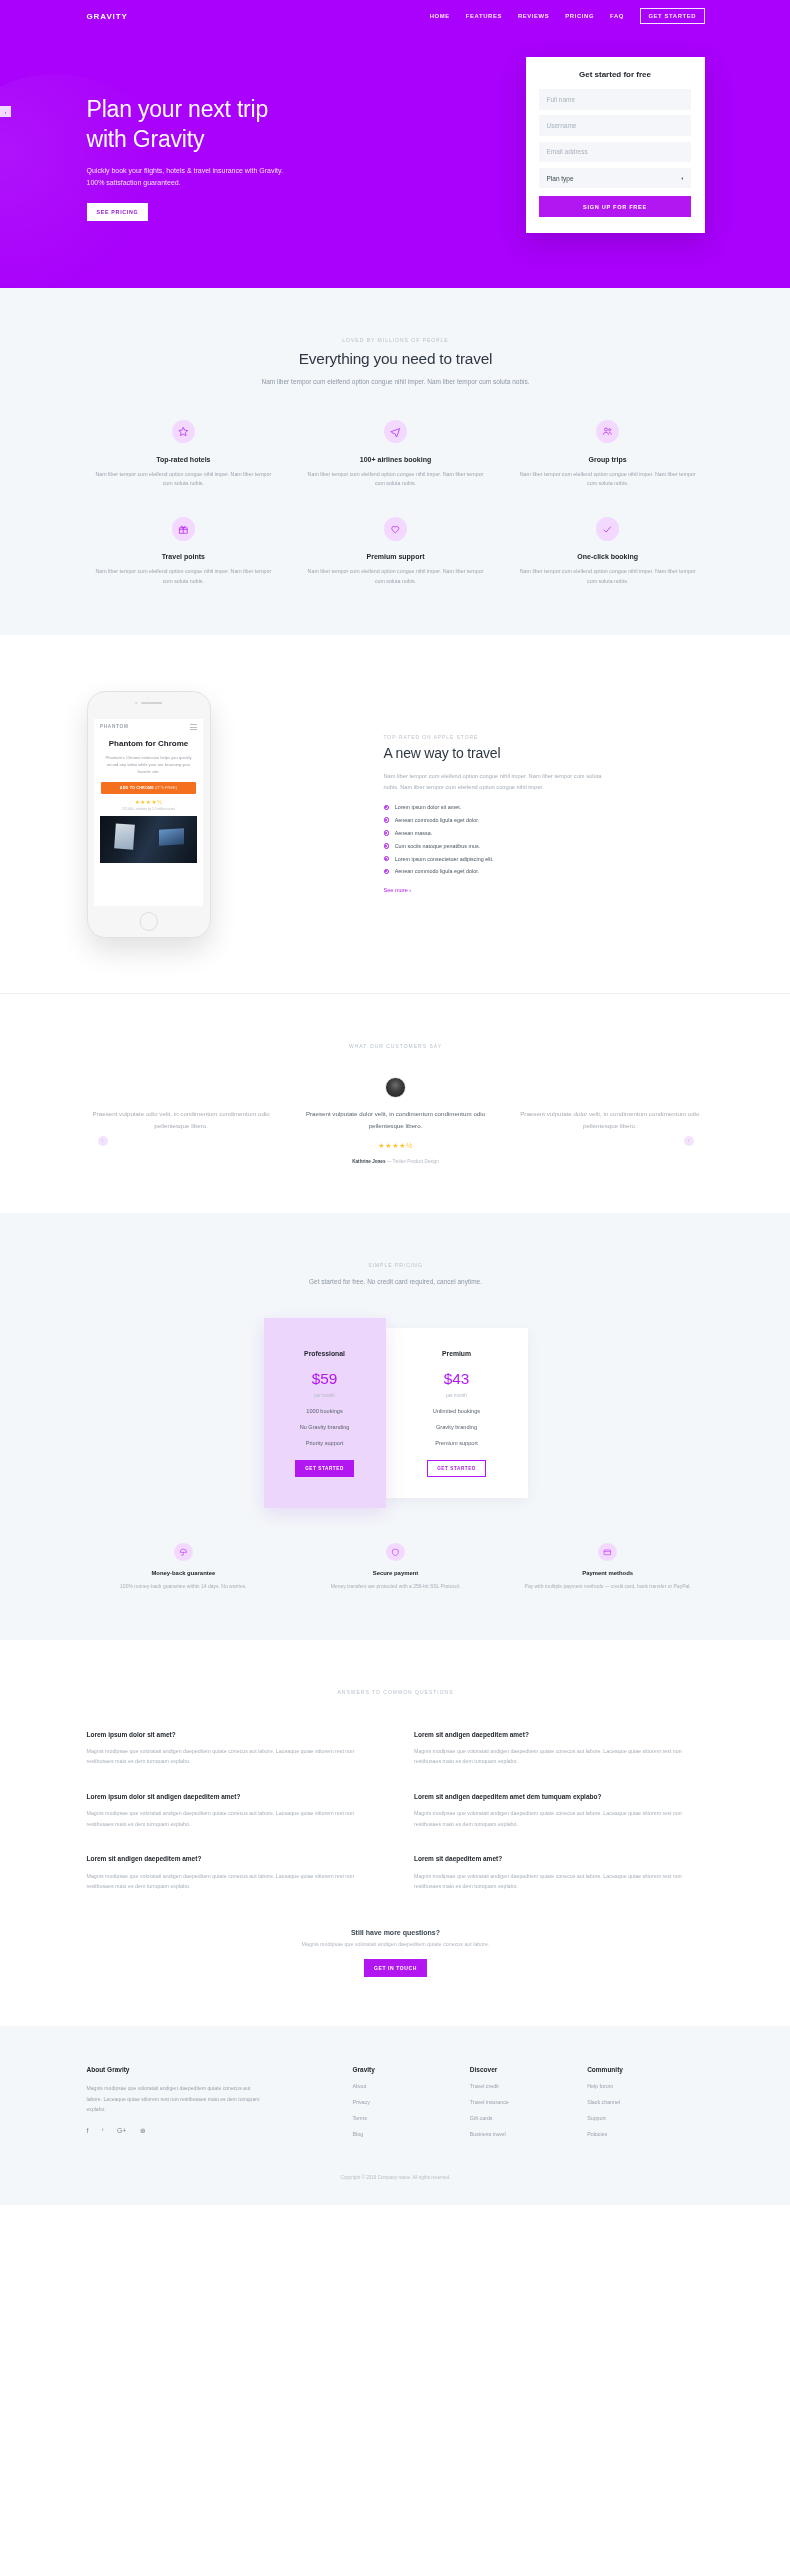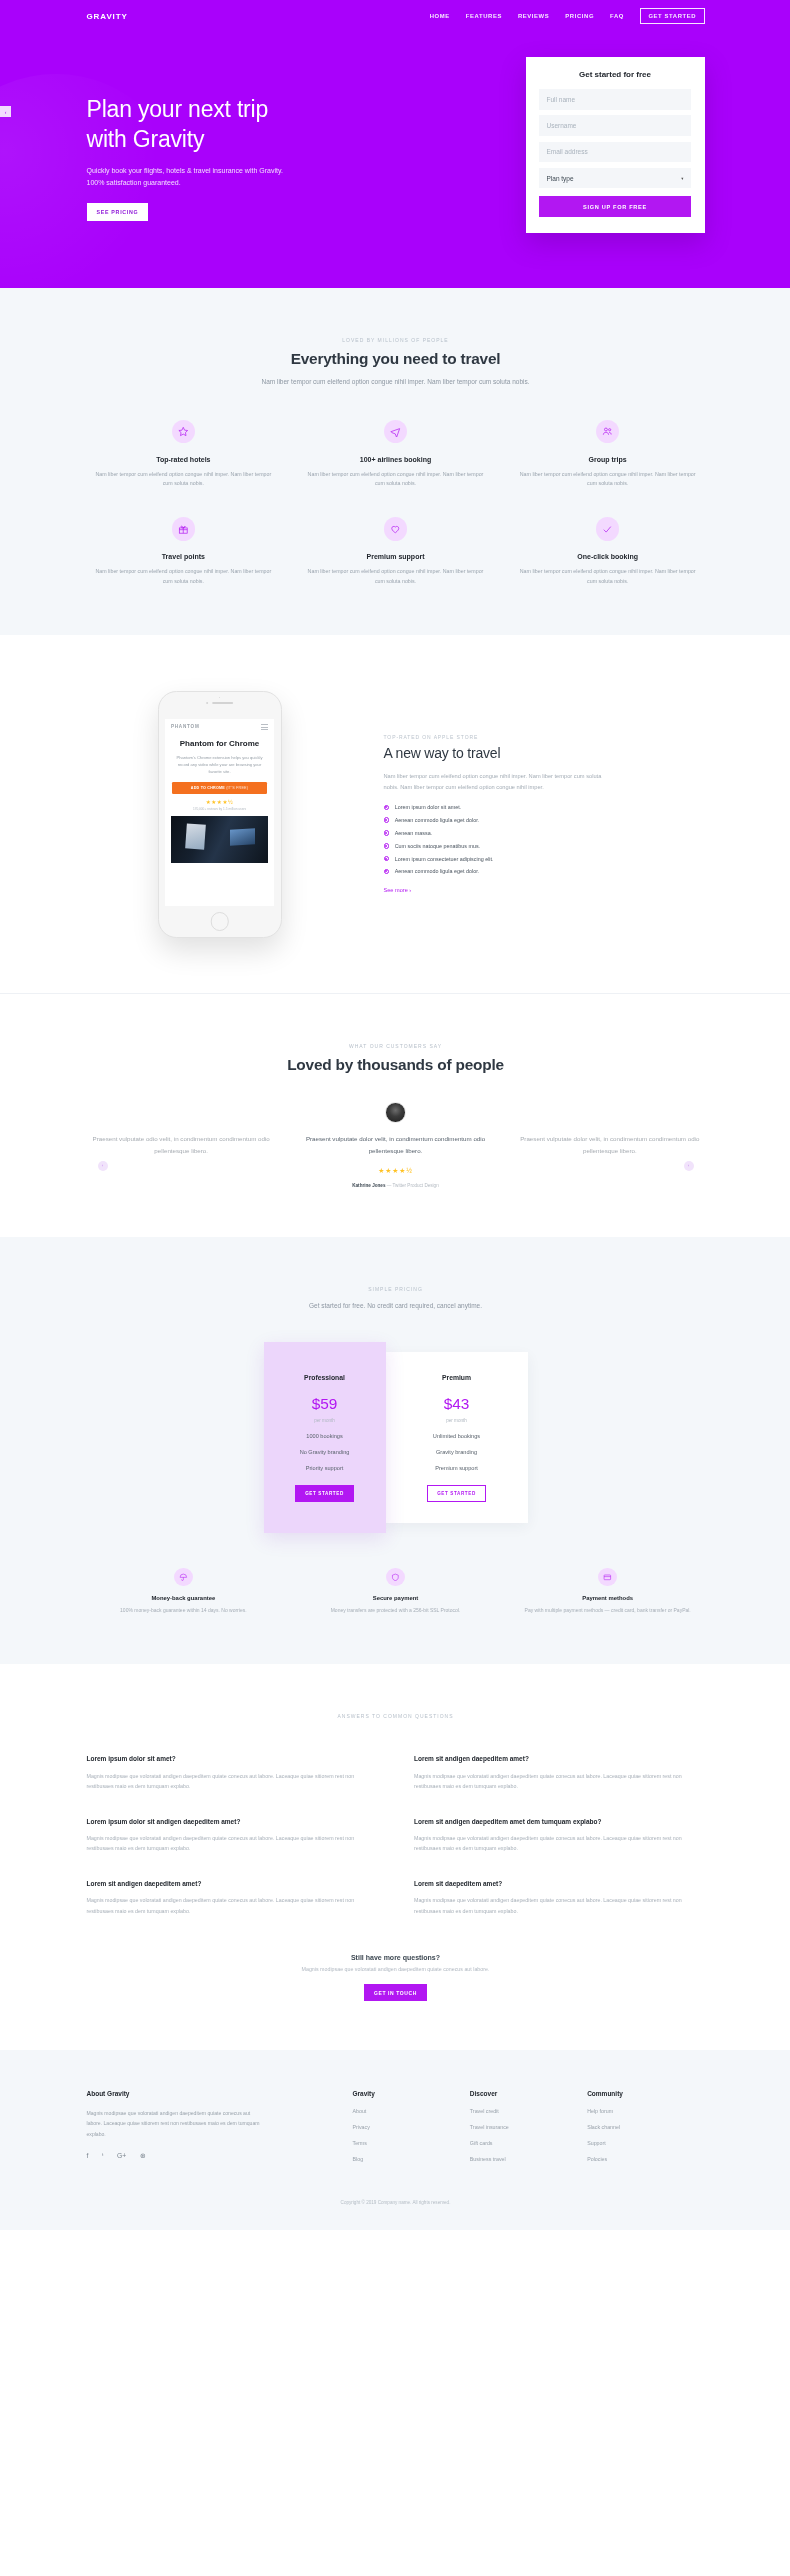--- a/index.html
+++ b/index.html
@@ -91,21 +91,21 @@
 
   
   .section { padding: 49px 0; }
   .sec-grey { background: #f4f7fa; }
   .sec-white { background: #ffffff; }
   .eyebrow {
     text-align: center; font-size: 5px; letter-spacing: 1px;
     color: #b6bfc9; text-transform: uppercase; margin-bottom: 6.8px;
   }
   .sec-title {
-    text-align: center; font-size: 15.4px; font-weight: 700; color: #2f3842;
+    text-align: center; font-size: 15.4px; font-weight: 400; color: #2f3842;
     letter-spacing: -0.2px;
   }
   .sec-sub {
     text-align: center; font-size: 6.5px; color: #8d97a2; line-height: 1.85;
     margin-top: 8px;
   }
 
   
   .features {
     display: grid; grid-template-columns: repeat(3, 1fr);
@@ -116,21 +116,21 @@
     width: 23.5px; height: 23.5px; border-radius: 50%;
     background: #f3d9ff; margin: 0 auto 12.4px;
     display: flex; align-items: center; justify-content: center;
   }
   .f-icon svg { width: 10.5px; height: 10.5px; stroke: #b217f2; fill: none; stroke-width: 1.6; }
   .f-title { font-size: 7px; font-weight: 700; color: #22272e; margin-bottom: 6.8px; }
   .f-desc { font-size: 5.3px; color: #9aa4ae; line-height: 1.85; }
 
   
   .app-row { display: flex; align-items: center; gap: 31px; padding: 6.2px 0; }
-  .phone-col { width: 266px; display: flex; justify-content: center; }
+  .phone-col { width: 266px; display: flex; }
   .phone {
     width: 124px; height: 247px; border-radius: 18.5px;
     background: #f6f6f6; border: 0.6px solid #e2e2e2;
     box-shadow: 0 12.4px 28px rgba(0,0,0,.12); padding: 27px 6.2px 31px;
     position: relative;
   }
   .phone .cam { position:absolute; top:10px; left:50%; transform:translateX(-50%); display:flex; align-items:center; gap:4.3px;}
   .phone .cam i { width:2.5px; height:2.5px; border-radius:50%; background:#d3d3d3; display:block;}
   .phone .cam b { width:21px; height:2.2px; border-radius:1.2px; background:#d3d3d3; display:block;}
   .phone .dot-top { position:absolute; top:5px; left:50%; transform:translateX(-50%); width:1.9px;height:1.9px;border-radius:50%;background:#d8d8d8;}
@@ -444,21 +444,20 @@
         </ul>
         <a href="#" class="see-more">See more ›</a>
       </div>
     </div>
   </div>
 </section>
 
 <section class="section sec-white" style="border-top:0.6px solid #eef1f5;">
   <div class="wrap">
     <div class="eyebrow">WHAT OUR CUSTOMERS SAY</div>
-    <h2 class="sec-title">Loved by thousands of people</h2>
 
     <div class="testi-wrap">
       <div class="arrow-btn arrow-left">‹</div>
       <div class="arrow-btn arrow-right">›</div>
       <div class="testi-track">
         <div class="testi side">
           <div class="t-avatar"></div>
           <div class="t-text">Praesent vulputate odio velit, in condimentum condimentum odio pellentesque libero.</div>
           <div class="t-stars">★★★★½</div>
           <div class="t-author"><b>Kathrine Jones</b> — <span>Twitter Product Design</span></div>

